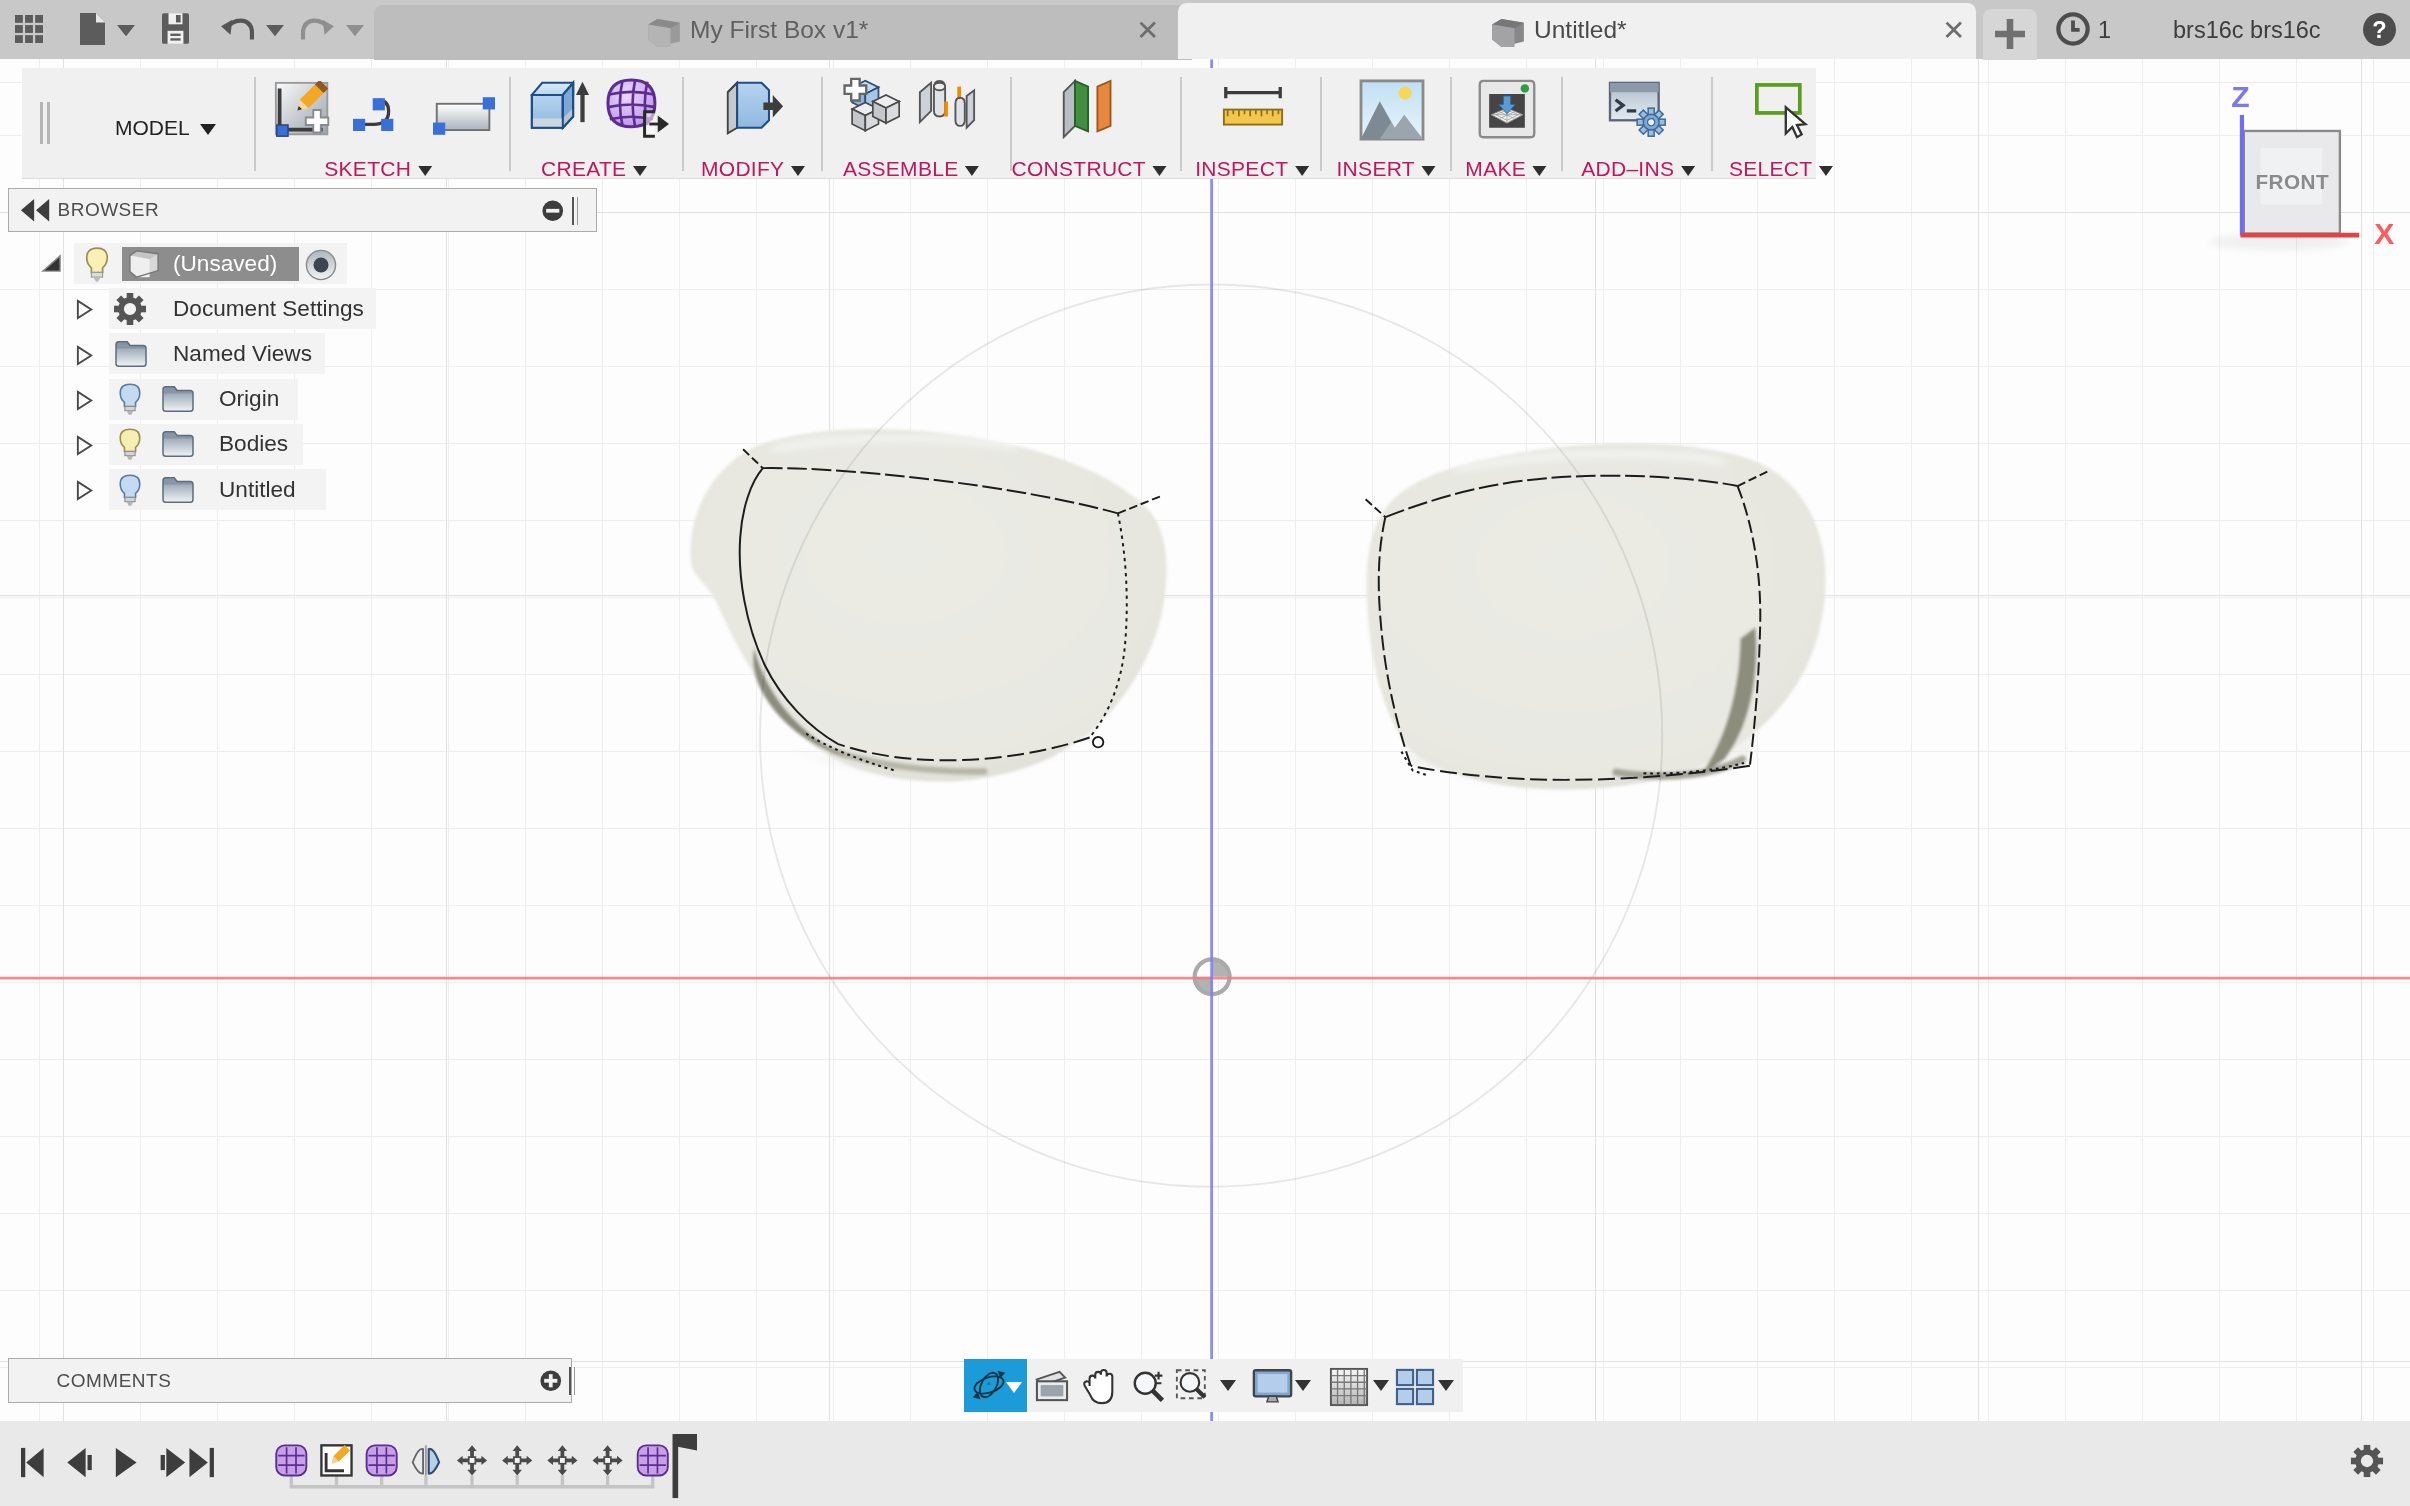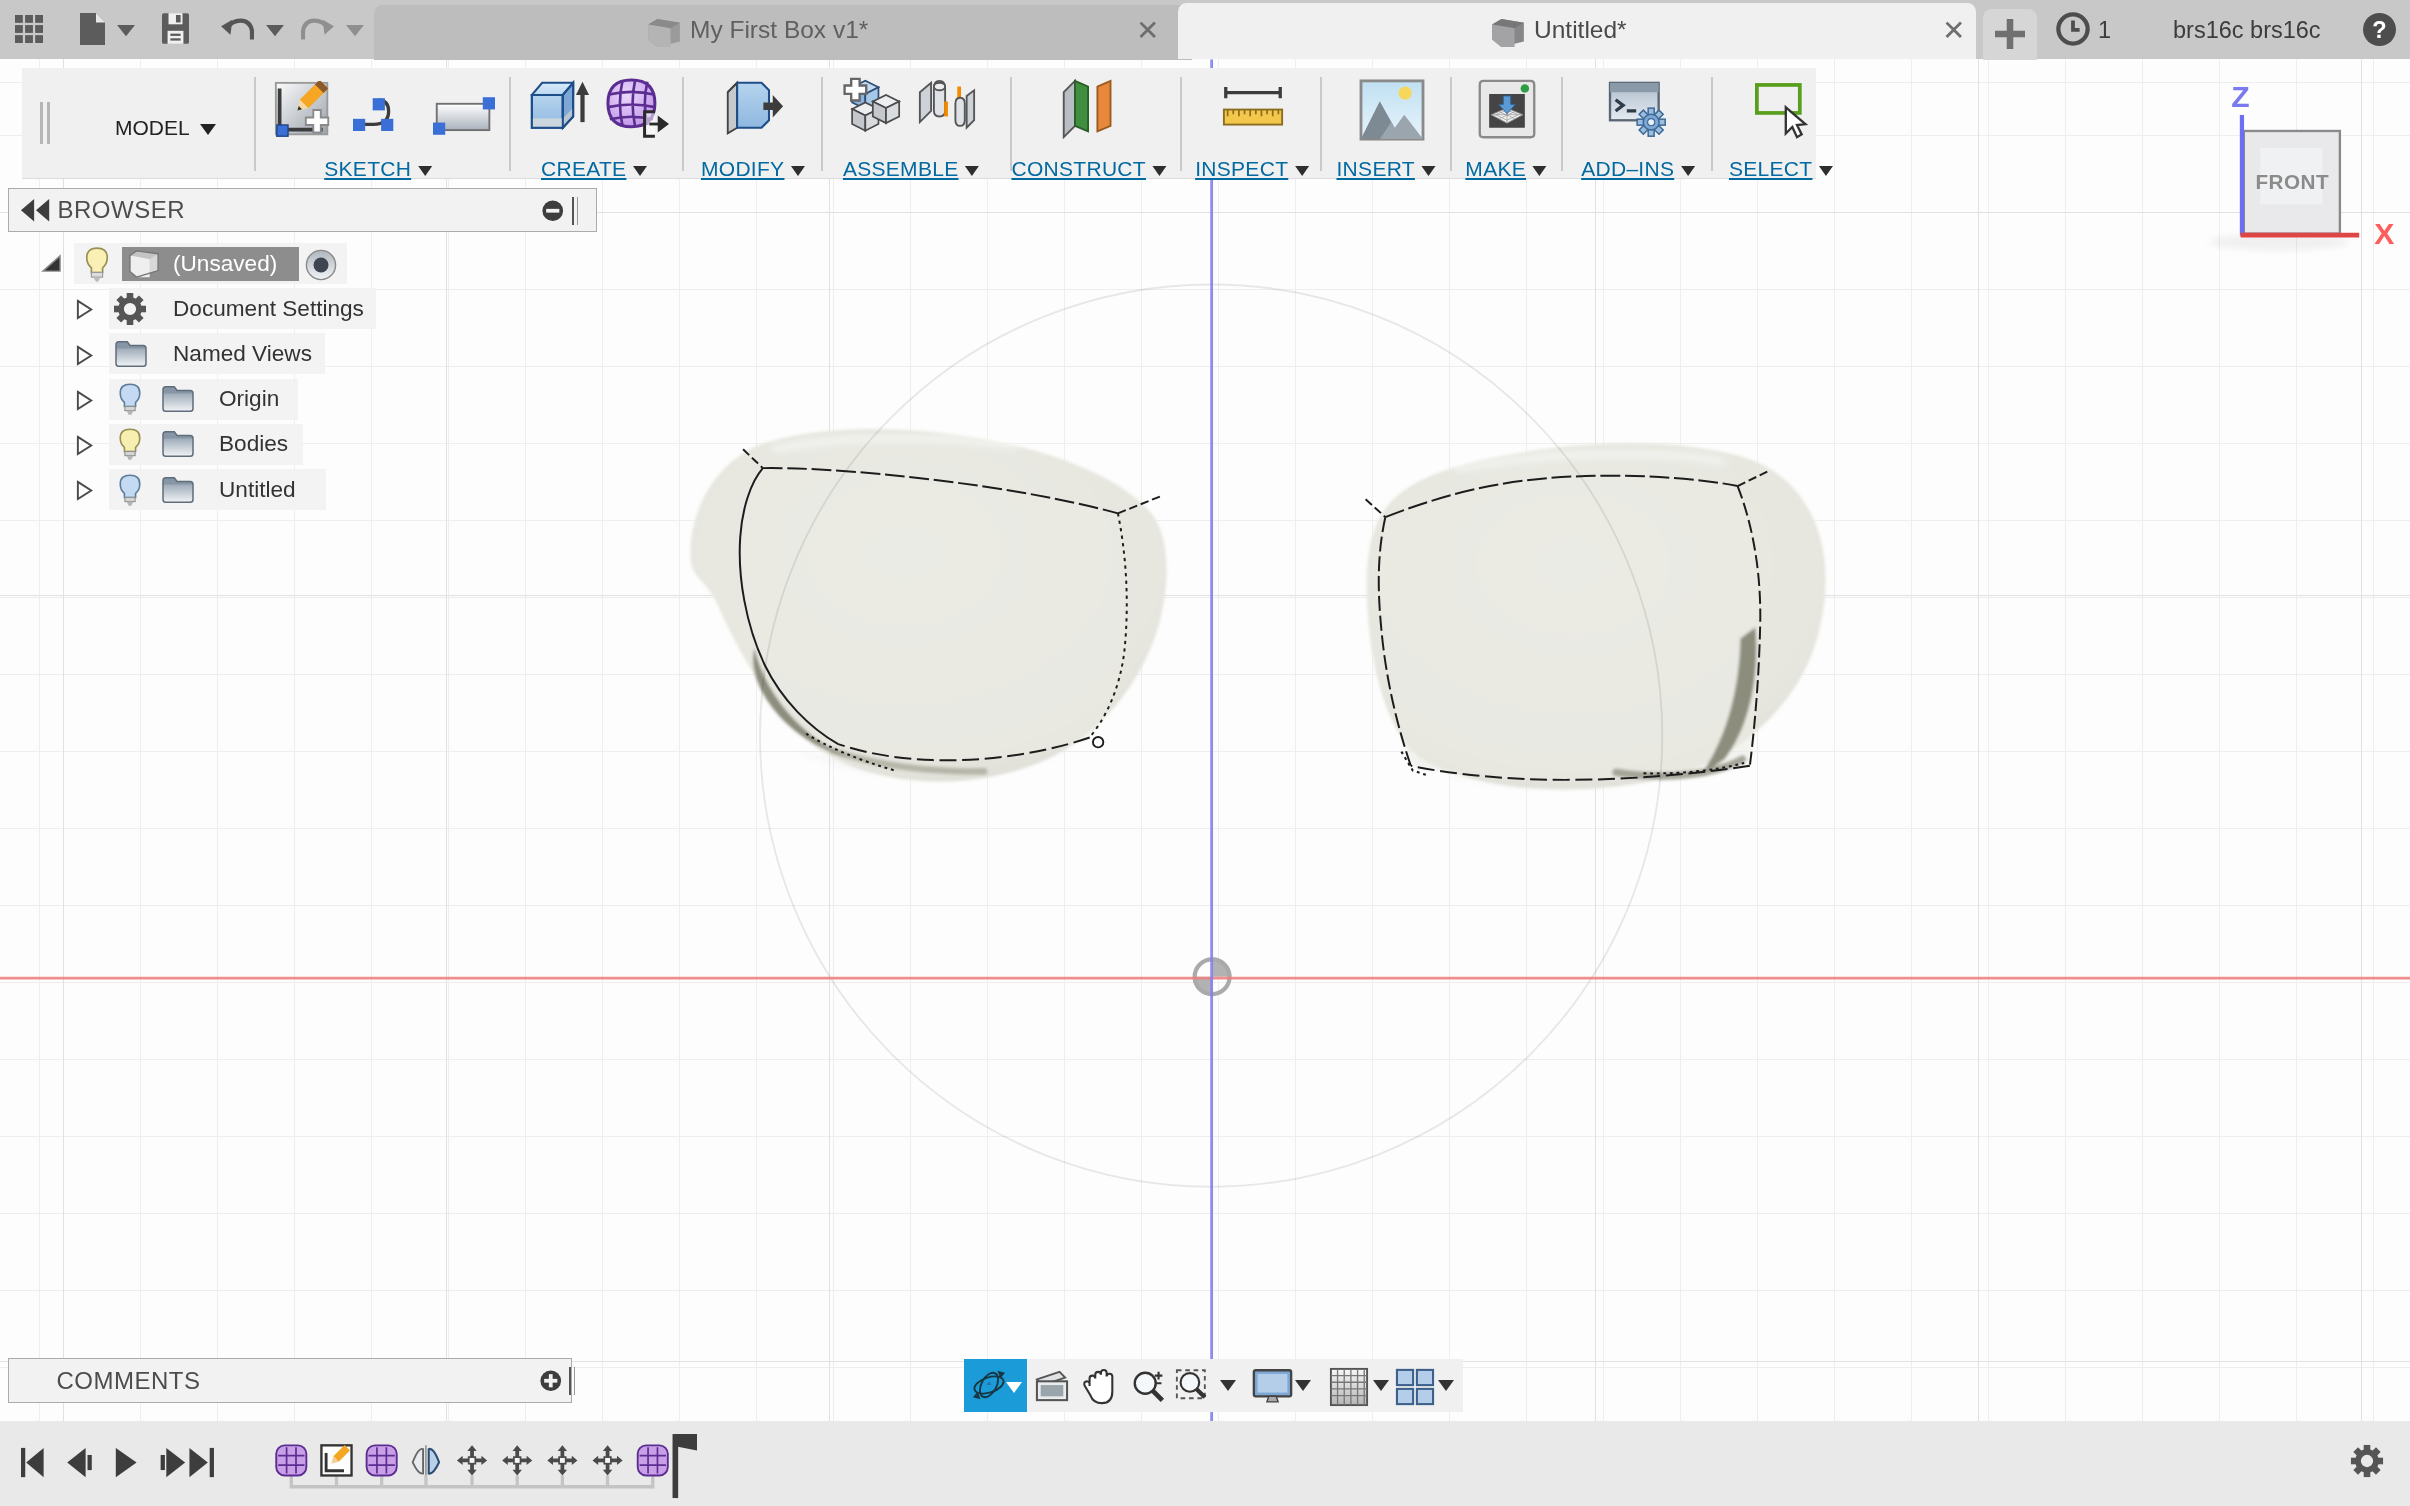--- a/index.html
+++ b/index.html
@@ -21,26 +21,26 @@
   #topbar { left:0; top:0; width:2411px; height:59px; background:#c8c8c8; z-index:10;padding-left:24px; }
   .tab { position:absolute; top:4.7px; height:55px; border-radius:8.5px 8.5px 0 0; }
   #tab1 { left:374px; width:818px; background:#bdbdbd; }
   #tab2 { left:1178px; top:2.8px; height:56px; width:798px; background:#f0f0f0; }
   #tabplus { left:1983px; top:8.5px; height:51px; width:54px; background:#d6d6d6; }
   .tabtitle { position:absolute; top:50%; transform:translateY(-50%); font-size:24.5px; white-space:nowrap; }
   .tabx { position:absolute; top:50%; transform:translateY(-50%); font-size:28px; color:#6e6e6e; }
   
   #toolbar { left:0; top:68px; width:1794px; height:111px; background:#f0f0f0; border-bottom:0.9px solid #dcdcdc; z-index:9;margin-left:22px; }
   .sep { position:absolute; top:8.5px; width:1.9px; height:94px; background:#c9c9c9; }
-  .tblabel { position:absolute; top:89px; transform:translateX(-50%); font-size:21px; color:#0369a1; white-space:nowrap; letter-spacing:0.3px;text-decoration:underline; }
+  .tblabel { position:absolute; top:89px; transform:translateX(-50%); font-size:21px; color:#be185d; white-space:nowrap; letter-spacing:0.3px; }
   .tri { display:inline-block; width:0; height:0; border-left:7.5px solid transparent; border-right:7.5px solid transparent; border-top:10.4px solid #2e2e2e; margin-left:6.6px; }
   .icon { position:absolute; }
   
   .panelhead { position:absolute; background:#f2f2f2; border:1.9px solid #ababab; z-index:5; }
-  .panelhead .ph-label { position:absolute; top:50%; transform:translateY(-50%); font-size:24px; color:#4d4d4d; letter-spacing:0.5px; }
+  .panelhead .ph-label { position:absolute; top:50%; transform:translateY(-50%); font-size:19px; color:#4d4d4d; letter-spacing:0.5px; }
   .row { position:absolute; background:rgba(242,242,242,0.93); z-index:5; }
   .rowtext { position:absolute; top:50%; transform:translateY(-50%); font-size:22.6px; color:#333; white-space:nowrap; }
   
   #navbar { left:964px; top:1359px; width:499px; height:53px; background:#f0f0f0; z-index:6; }
   #timeline { left:0; top:1421px; width:2411px; height:86px; background:#e9e9e9; z-index:6; }
   svg { display:block; }
 </style>
 </head>
 <body>
 <div class="abs" id="canvas"></div>

